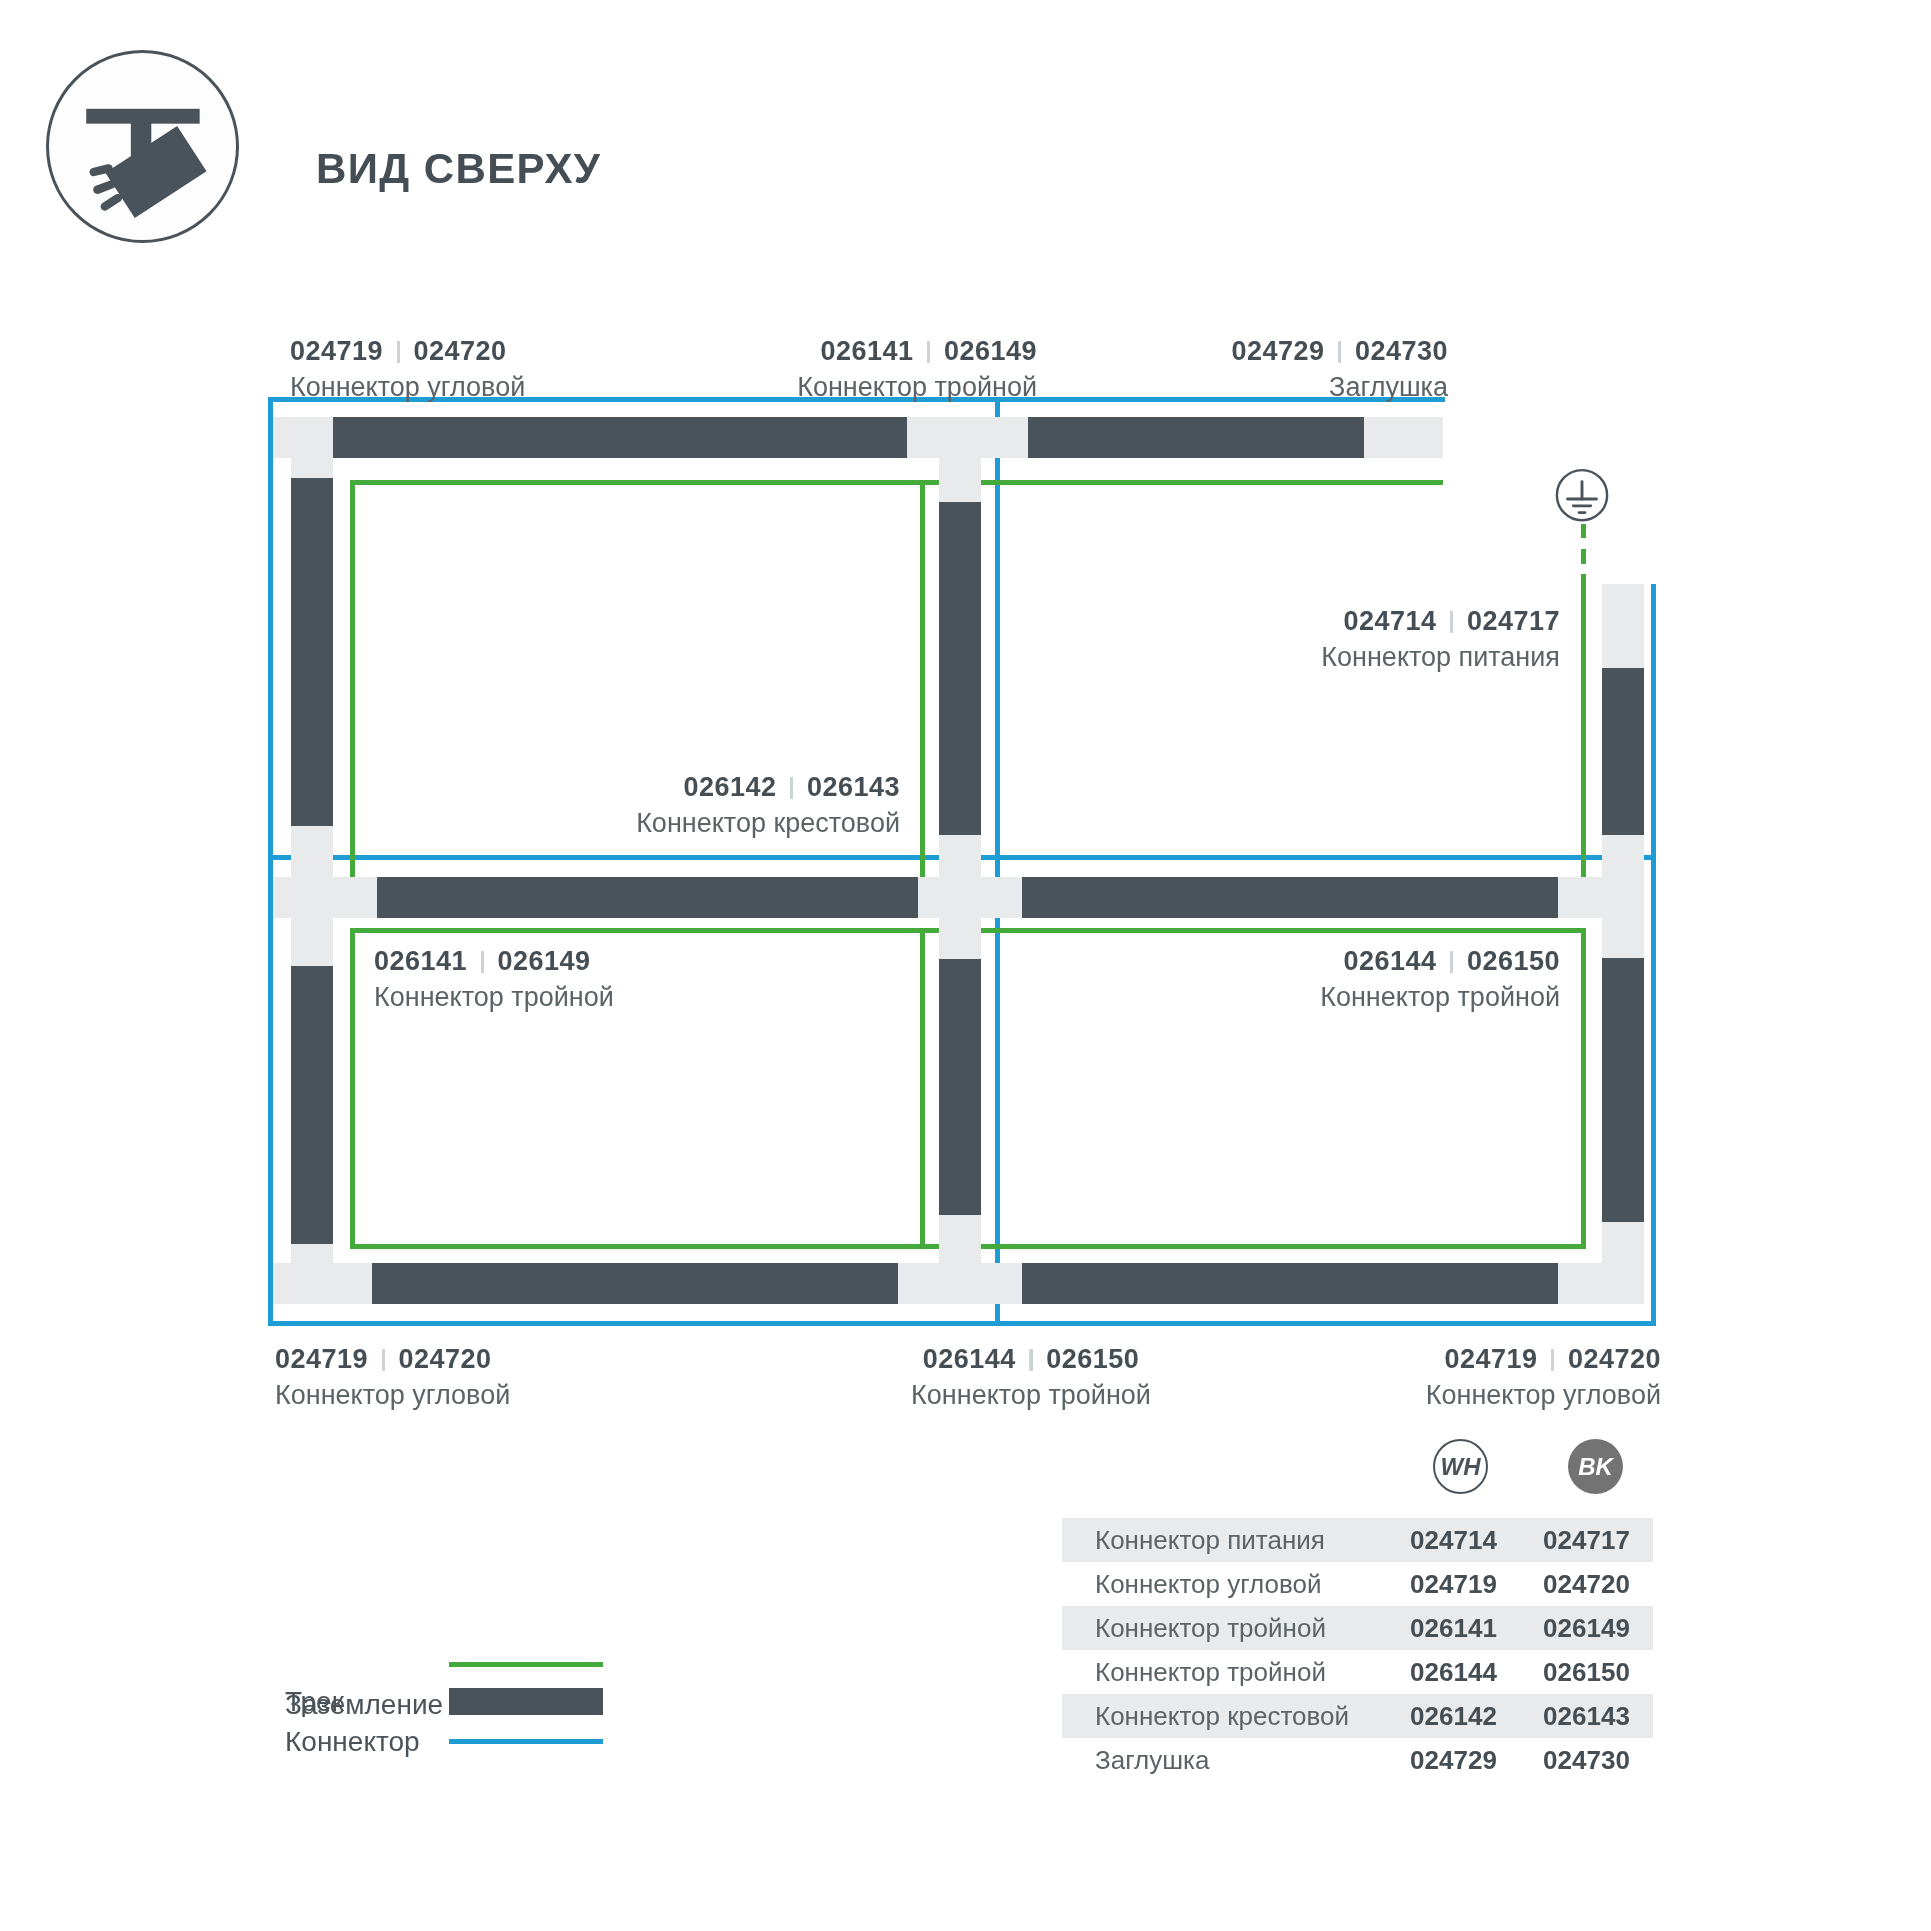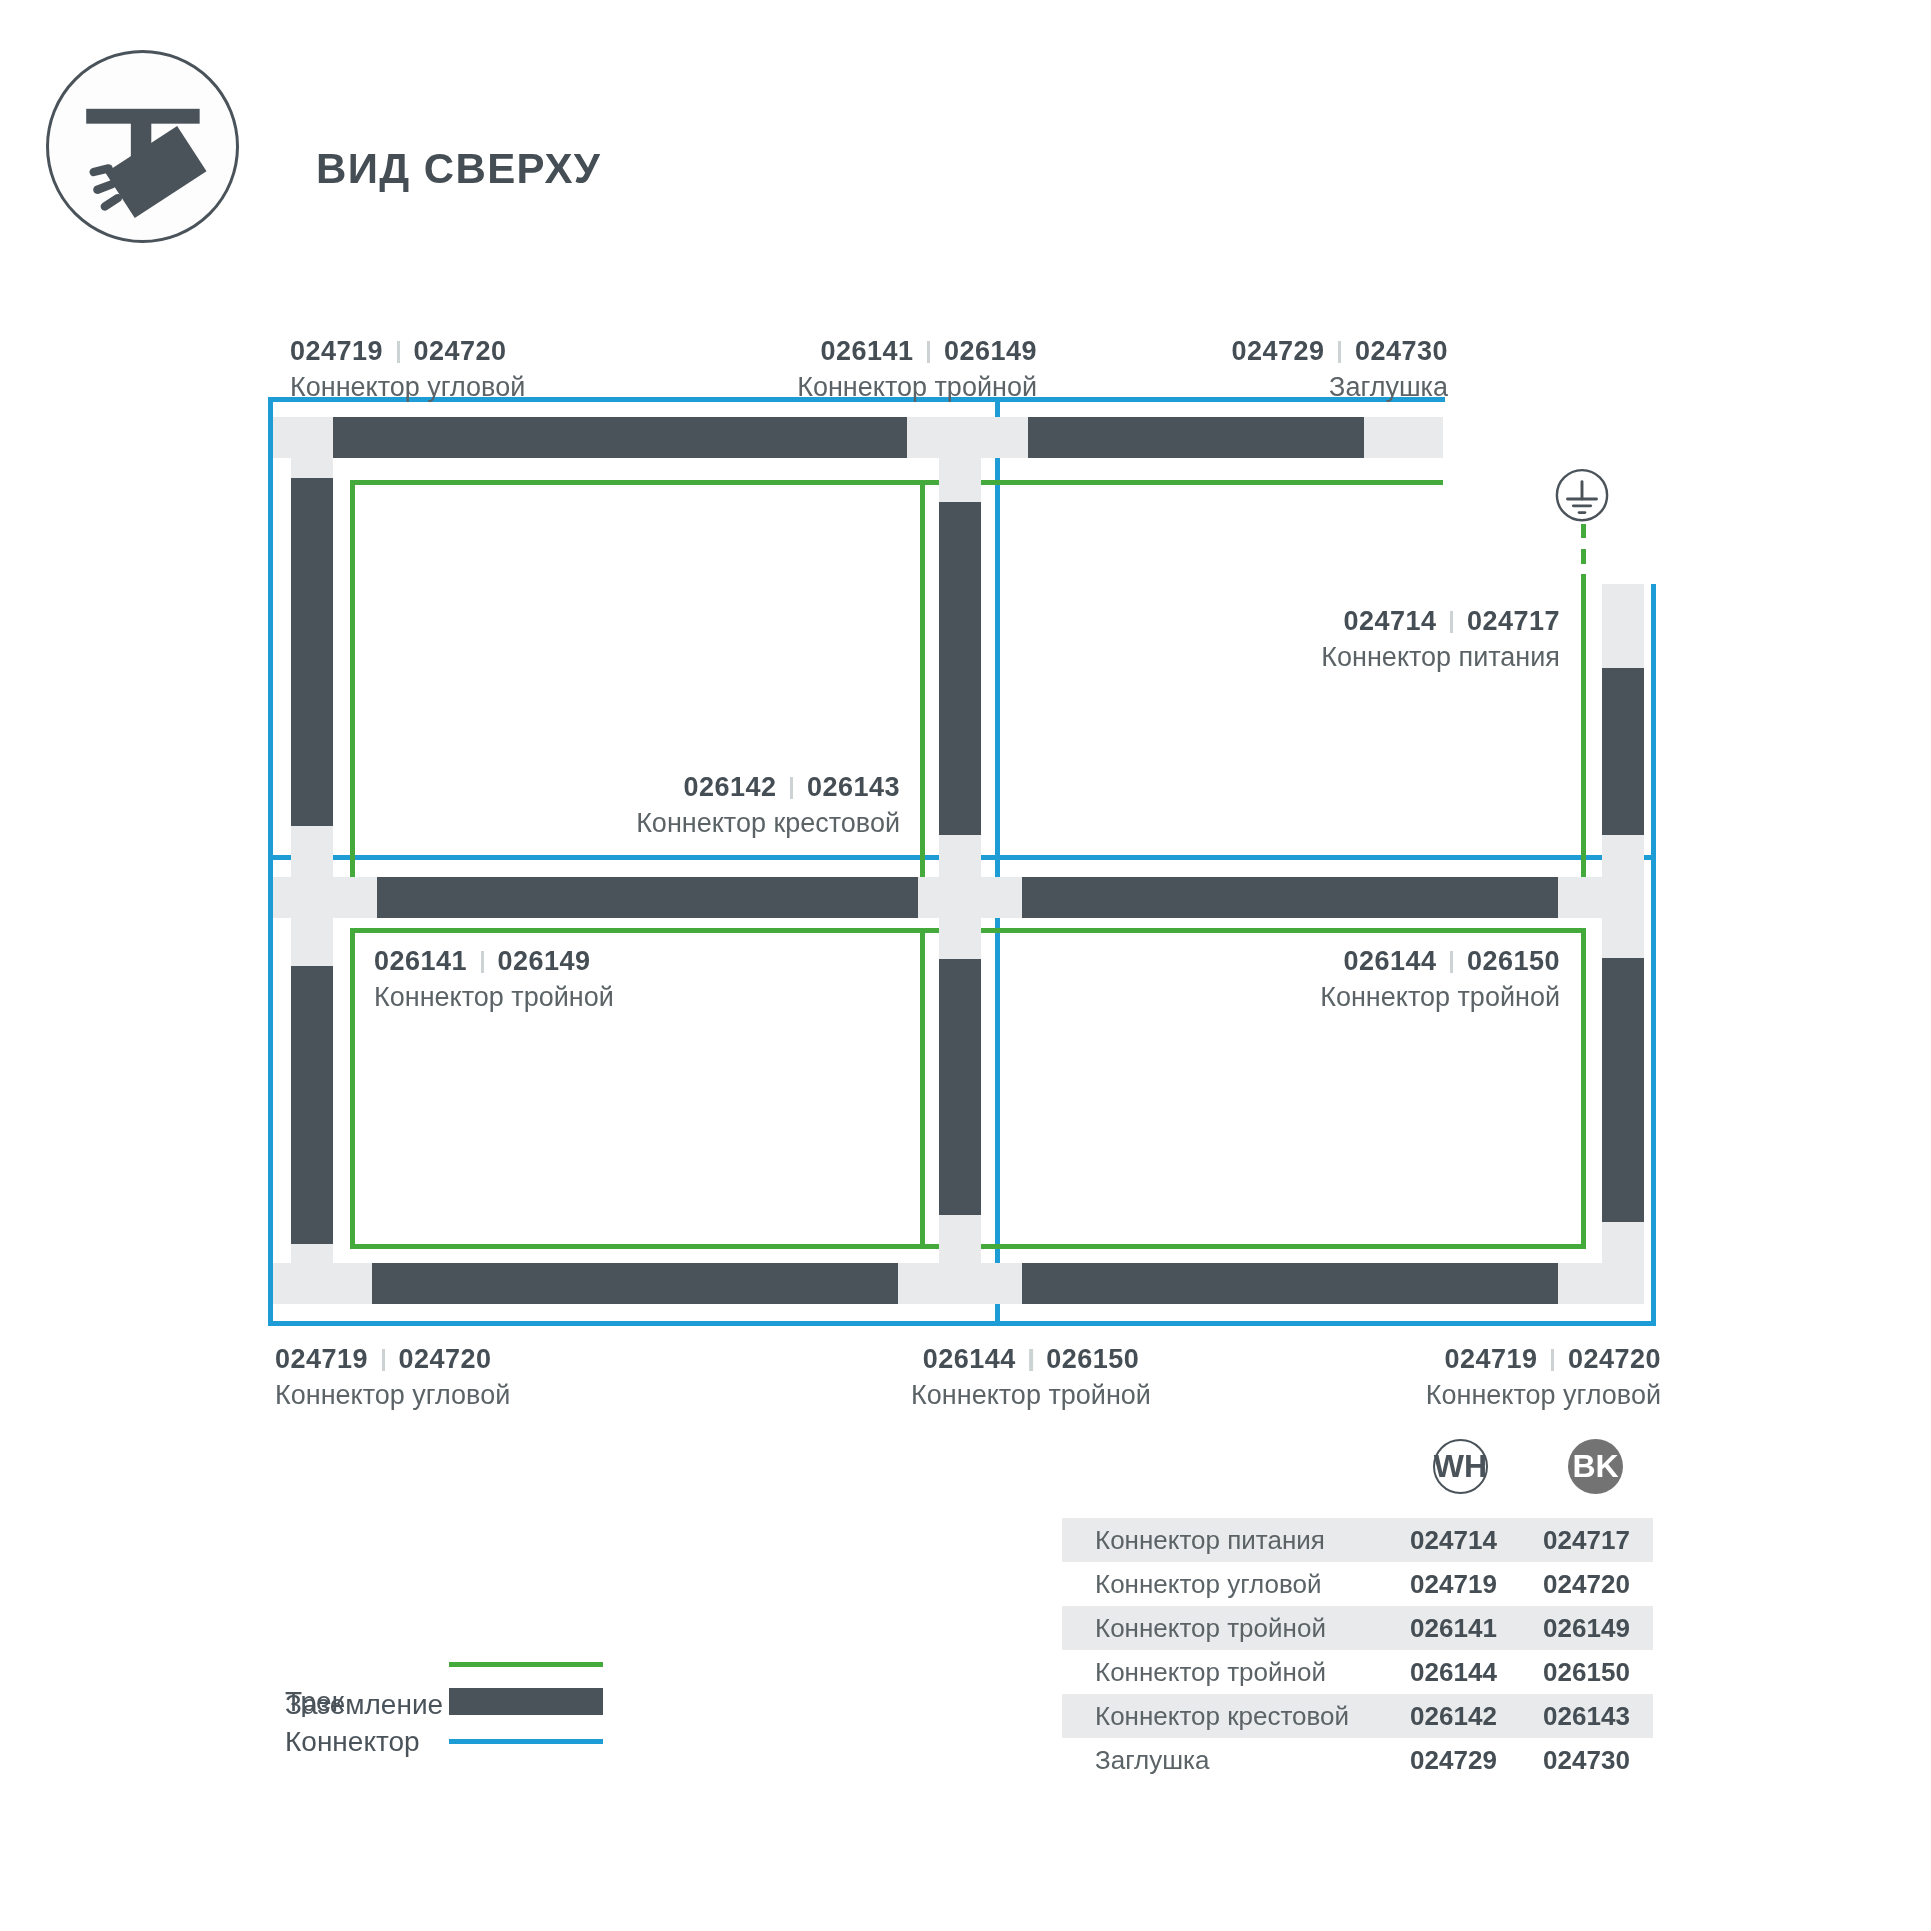--- a/index.html
+++ b/index.html
@@ -32,21 +32,21 @@
 
   
   .earth{position:absolute;left:1554px;top:467px;}
 
   
   .legend-label{position:absolute;font-size:28px;color:#4A535A;}
   .legend-swatch{position:absolute;left:449px;width:154px;}
 
   
   .badge{position:absolute;width:55px;height:55px;border-radius:50%;display:flex;align-items:center;
-         justify-content:center;font-size:32px;font-weight:bold;box-sizing:border-box;}
+         justify-content:center;font-size:24px;font-weight:bold;box-sizing:border-box;font-style:italic;}
   .badge.wh{border:2.4px solid #4A535A;color:#4A535A;background:#fff;}
   .badge.bk{background:#737373;color:#ffffff;}
   .ptable{position:absolute;left:1062px;top:1518px;width:591px;}
   .ptable .row{display:flex;height:44px;align-items:center;}
   .ptable .row:nth-child(odd){background:#E9EAEB;}
   .ptable .nm{flex:1;padding-left:33px;font-size:26px;color:#5B6367;}
   .ptable .cd{width:133px;text-align:center;font-size:26px;font-weight:bold;color:#454E54;}
 </style>
 </head>
 <body>

